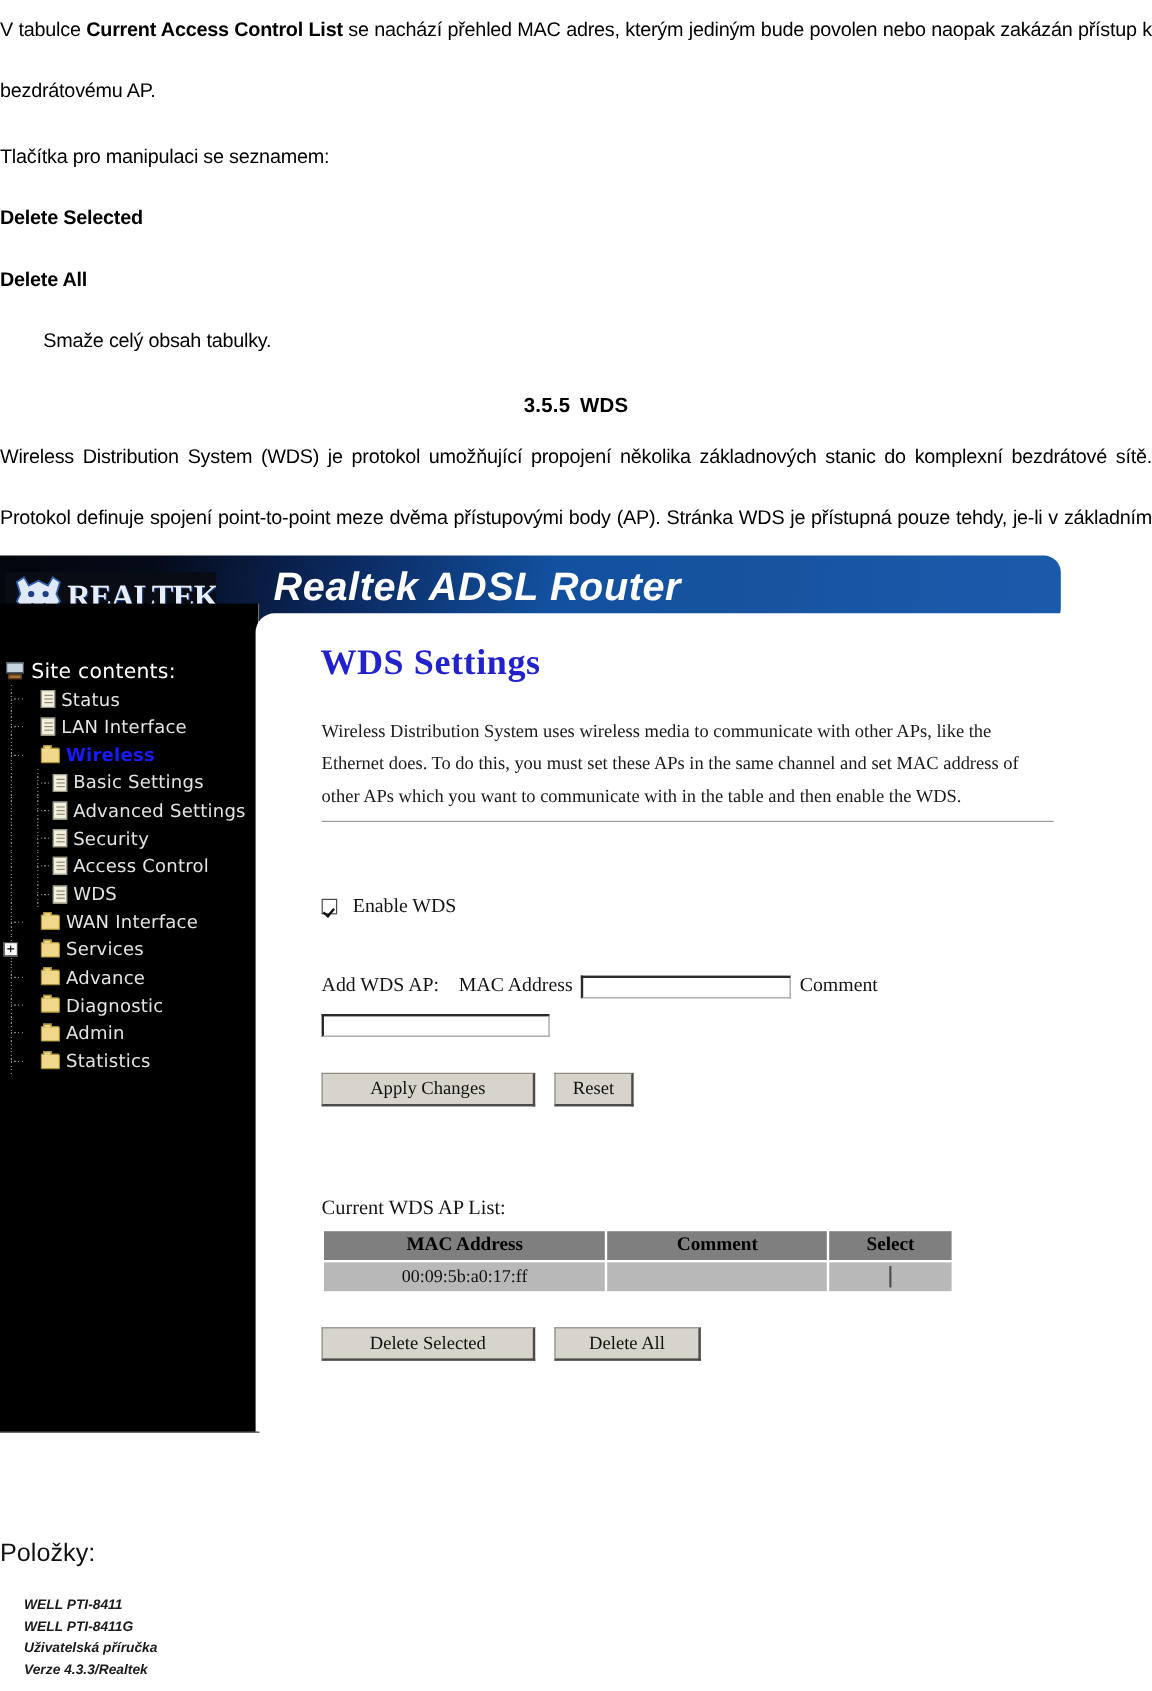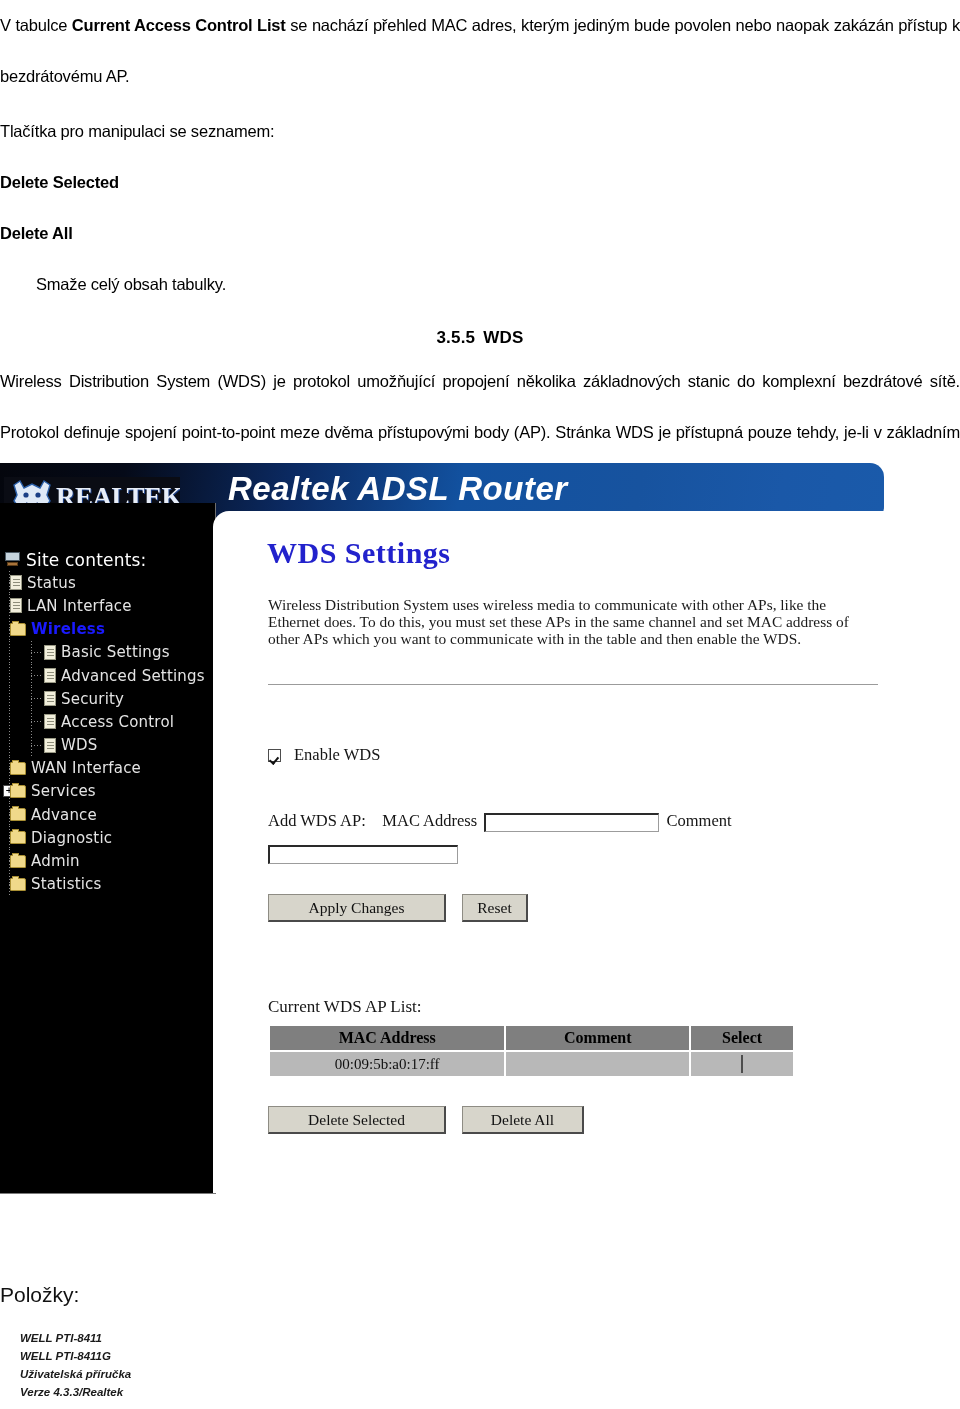--- a/index.html
+++ b/index.html
@@ -244,21 +244,21 @@
     border: 1px solid #4a4a4a;
     box-sizing: border-box;
     display: flex;
     align-items: center;
     justify-content: center;
     font-family: "DejaVu Sans Mono", monospace;
     font-size: 11px;
     line-height: 1;
     color: #000;
   }
-  .pad-l1 { padding-left: 10px; }
+  .pad-l1 { padding-left: 34px; }
   .pad-l2 { padding-left: 44px; }
   .pad-root { padding-left: 4px; }
 
   
   .content {
     position: absolute;
     left: 213px;
     top: 48px;
     width: 677px;
     height: 682px;
@@ -276,21 +276,21 @@
     color: #2222cc;
     letter-spacing: 0.5px;
   }
   .desc {
     position: absolute;
     left: 55px;
     top: 85px;
     width: 606px;
     font-family: "Liberation Serif", serif;
     font-size: 15.4px;
-    line-height: 17px;
+    line-height: 27px;
     color: #1a1a1a;
   }
   .hr {
     position: absolute;
     left: 55px;
     top: 173px;
     width: 610px;
     height: 1px;
     background: #9b9b9b;
   }

